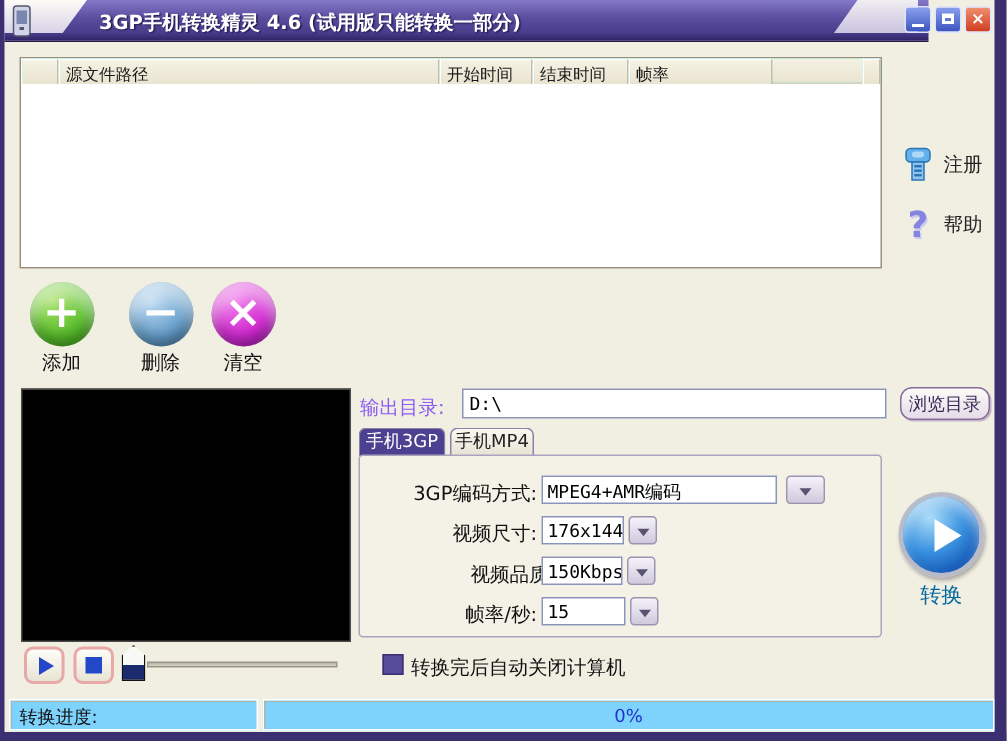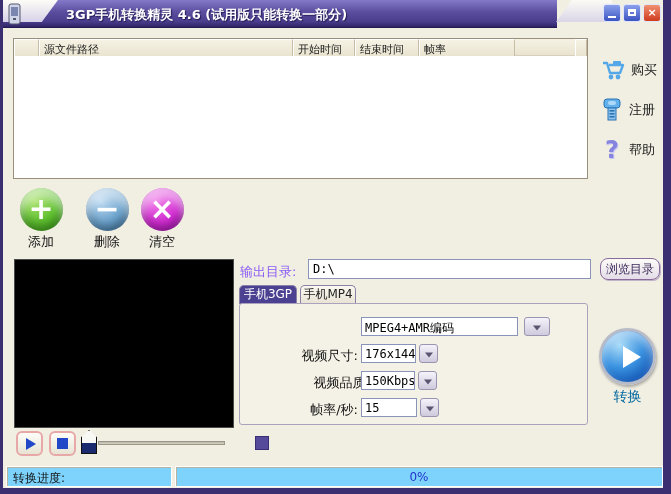--- a/index.html
+++ b/index.html
@@ -1,20 +1,20 @@
 <!DOCTYPE html>
 <html><head>
 <meta charset="utf-8">
 <style>
   html,body{margin:0;padding:0;background:#888;}
   *{box-sizing:border-box;font-family:"DejaVu Sans","Liberation Sans",sans-serif;}
   #window{position:relative;width:671px;height:494px;background:#f1eee2;overflow:hidden;
           border-left:3px solid #3b2f72;border-right:8px solid #3b2f72;border-bottom:6px solid #3b2f72;}
   
-  #titlebar{position:absolute;left:-3px;top:0;width:557px;height:28px;
+  #titlebar{position:absolute;left:-3px;top:0;width:619px;height:28px;
             background:linear-gradient(#8478c8 0%,#5a4d9e 45%,#4a3d8c 80%,#2f2466 100%);
             border-bottom:1px solid #241a52;}
   .title-wedge{position:absolute;top:0;height:22px;background:linear-gradient(#fdfcf7,#d8d2e8);}
   #wedge-left{left:0;width:58px;clip-path:polygon(0 0,100% 0,72% 100%,0 100%);}
   #wedge-right{left:556px;width:56px;clip-path:polygon(28% 0,100% 0,100% 100%,0 100%);opacity:.9;}
   #app-icon{position:absolute;left:8px;top:3px;}
   #title-text{position:absolute;left:66px;top:6px;color:#fff;font-size:13px;font-weight:bold;
               text-shadow:1px 1px 1px #241a52;white-space:nowrap;}
   .winbtn{position:absolute;top:4px;width:18px;height:18px;border:1px solid #dfe4ff;border-radius:3px;
           color:#fff;font-size:11px;line-height:15px;text-align:center;font-weight:bold;cursor:pointer;}
@@ -132,29 +132,20 @@
       <div class="hcell hc0"></div>
       <div class="hcell hc1">源文件路径</div>
       <div class="hcell hc2">开始时间</div>
       <div class="hcell hc3">结束时间</div>
       <div class="hcell hc4">帧率</div>
       <div class="hc-fill"></div>
       <div class="hcell hc5"></div>
     </div>
   </div>
 
-  <div id="side-buy" class="side-btn">
-    <svg width="24" height="22" viewBox="0 0 24 22">
-      <path d="M2 4 L6 4 L9 14 L19 14 L22 6 L8 6" fill="none" stroke="#54a8e8" stroke-width="2.4" stroke-linejoin="round"></path>
-      <rect x="12" y="2" width="8" height="5" rx="1" fill="#54a8e8"></rect>
-      <circle cx="10" cy="18" r="2.4" fill="#54a8e8"></circle>
-      <circle cx="17" cy="18" r="2.4" fill="#54a8e8"></circle>
-    </svg>
-    <span>购买</span>
-  </div>
   <div id="side-register" class="side-btn">
     <svg width="22" height="24" viewBox="0 0 22 24">
       <rect x="3" y="1" width="16" height="9" rx="3" fill="#62b0ec" stroke="#2a74b4"></rect>
       <rect x="7" y="3" width="8" height="4" rx="2" fill="#aed8f8"></rect>
       <rect x="7" y="10" width="8" height="12" fill="#8ec4ee" stroke="#2a74b4"></rect>
       <rect x="8.5" y="12" width="5" height="1.6" fill="#2a74b4"></rect>
       <rect x="8.5" y="15" width="5" height="1.6" fill="#2a74b4"></rect>
       <rect x="8.5" y="18" width="5" height="1.6" fill="#2a74b4"></rect>
     </svg>
     <span>注册</span>
@@ -195,20 +186,21 @@
 
   <span id="output-label">输出目录:</span>
   <input id="output-field" value="D:\" style="">
   <div id="browse-btn">浏览目录</div>
 
   <div id="tab-3gp" class="tab">手机3GP</div>
   <div id="tab-mp4" class="tab">手机MP4</div>
 
   <div id="groupbox"></div>
 
+  <span class="form-label" style="top:320px;">3GP编码方式:</span>
   <div class="form-field" style="left:358px;top:317px;width:157px;">MPEG4+AMR编码</div>
   <div class="drop-btn" style="left:521px;top:317px;width:26px;"></div>
 
   <span class="form-label" style="top:347px;">视频尺寸:</span>
   <div class="form-field" style="left:358px;top:344px;width:55px;">176x144</div>
   <div class="drop-btn" style="left:416px;top:344px;width:19px;"></div>
 
   <span class="form-label" style="top:374px;margin-left:12px;">视频品质:</span>
   <div class="form-field" style="left:358px;top:371px;width:54px;">150Kbps</div>
   <div class="drop-btn" style="left:415px;top:371px;width:19px;"></div>
@@ -216,17 +208,18 @@
   <span class="form-label" style="top:401px;">帧率/秒:</span>
   <div class="form-field" style="left:358px;top:398px;width:56px;">15</div>
   <div class="drop-btn" style="left:417px;top:398px;width:19px;"></div>
 
   <div id="convert-btn">
       <i></i>
     </div>
   <div id="convert-label">转换</div>
 
   <div id="shutdown-box"></div>
+  <span id="shutdown-label">转换完后自动关闭计算机</span>
 
   <div id="status-label" class="status-panel">转换进度:</div>
   <div id="progress-panel" class="status-panel">0%</div>
 
 </div>
 
 </body></html>

